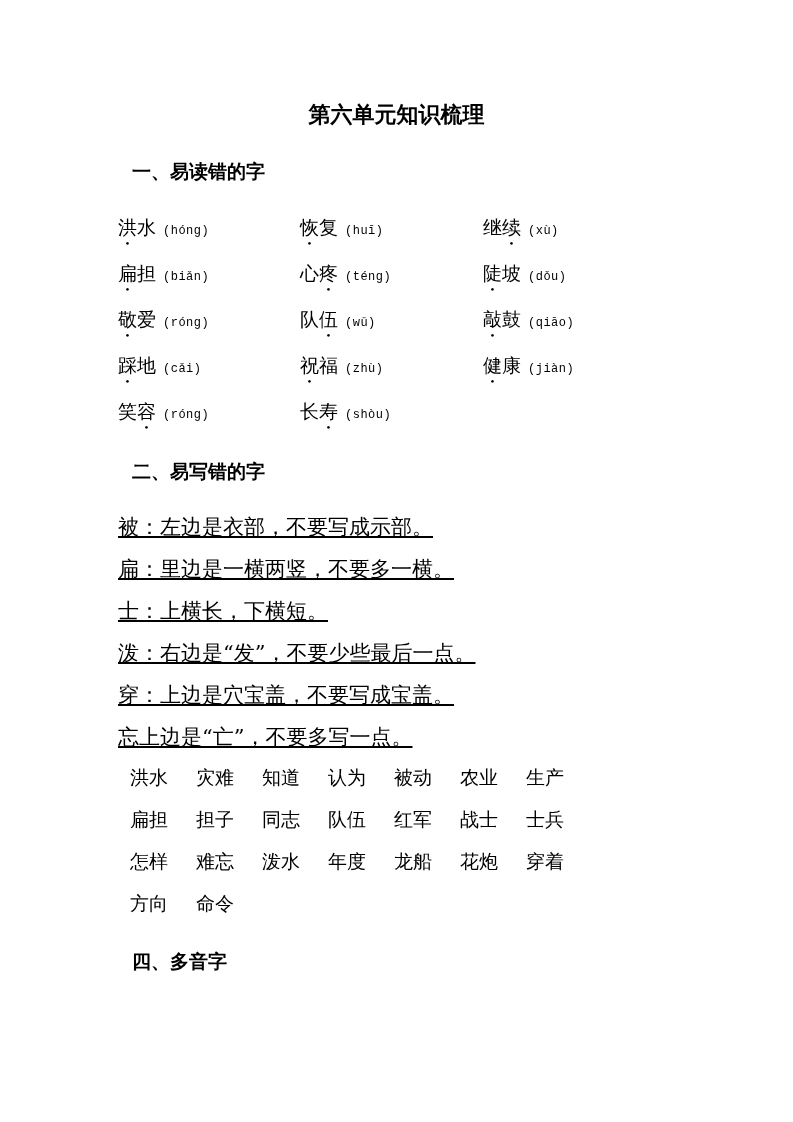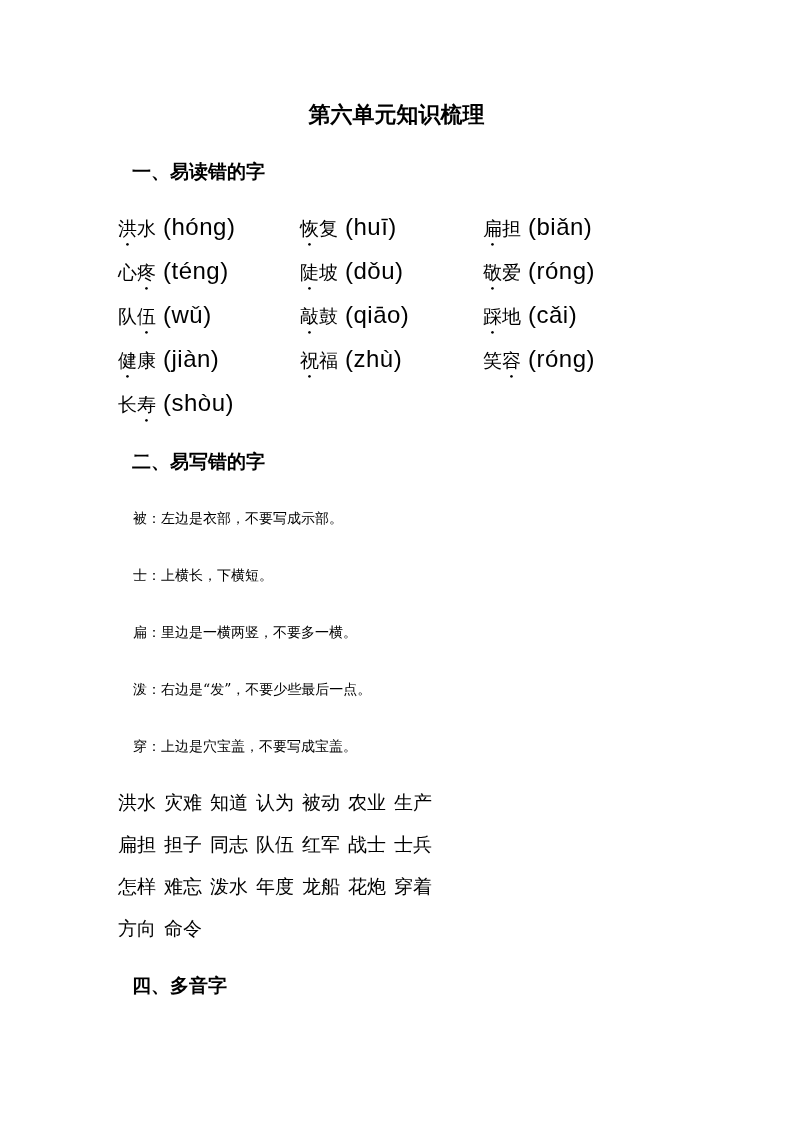--- a/index.html
+++ b/index.html
@@ -47,81 +47,85 @@
     font-family: "DejaVu Serif", "Liberation Serif", serif;
   }
   
   .emph {
     -webkit-text-emphasis: filled dot #000;
     text-emphasis: filled dot #000;
     -webkit-text-emphasis-position: under right;
     text-emphasis-position: under right;
   }
   .pinyin {
-    font-family: Liberation Sans, sans-serif;
-    font-size: 24px;
+    font-family: Liberation Mono, monospace;
+    font-size: 12px;
     margin-left: 7px;
     letter-spacing: 0.5px;
   }
   
   .note-line {
-    font-size: 14px;
+    font-size: 21px;
     line-height: 42px;
-    margin: 15px;
+    margin: 0;
     font-family: "DejaVu Serif", "Liberation Serif", serif;
+    text-decoration: underline;
   }
   
   .vocab-row {
     display: flex;
-    column-gap: 8px;
+    column-gap: 28px;
     font-size: 19px;
     line-height: 42px;
-    font-family: Liberation Serif, serif;
+    font-family: Liberation Mono, monospace;
+    margin-left: 12px;
   }
   .vocab-word { white-space: nowrap; }
 </style>
 </head>
 <body>
 
 <div class="page">
 
   <h1 class="doc-title">第六单元知识梳理</h1>
 
   <section>
     <h2 class="sec-heading">一、易读错的字</h2>
     <div class="word-grid">
 
       <div class="word-cell"><span class="word-text"><span></span><span class="emph">洪</span><span>水</span></span><span class="pinyin">(hóng)</span></div>
       <div class="word-cell"><span class="word-text"><span></span><span class="emph">恢</span><span>复</span></span><span class="pinyin">(huī)</span></div>
 
+      <div class="word-cell"><span class="word-text"><span>继</span><span class="emph">续</span><span></span></span><span class="pinyin">(xù)</span></div>
       <div class="word-cell"><span class="word-text"><span></span><span class="emph">扁</span><span>担</span></span><span class="pinyin">(biǎn)</span></div>
       <div class="word-cell"><span class="word-text"><span>心</span><span class="emph">疼</span><span></span></span><span class="pinyin">(téng)</span></div>
 
       <div class="word-cell"><span class="word-text"><span></span><span class="emph">陡</span><span>坡</span></span><span class="pinyin">(dǒu)</span></div>
       <div class="word-cell"><span class="word-text"><span></span><span class="emph">敬</span><span>爱</span></span><span class="pinyin">(róng)</span></div>
       <div class="word-cell"><span class="word-text"><span>队</span><span class="emph">伍</span><span></span></span><span class="pinyin">(wǔ)</span></div>
 
       <div class="word-cell"><span class="word-text"><span></span><span class="emph">敲</span><span>鼓</span></span><span class="pinyin">(qiāo)</span></div>
       <div class="word-cell"><span class="word-text"><span></span><span class="emph">踩</span><span>地</span></span><span class="pinyin">(cǎi)</span></div>
+      <div class="word-cell"><span class="word-text"><span></span><span class="emph">祝</span><span>福</span></span><span class="pinyin">(zhù)</span></div>
+
       <div class="word-cell"><span class="word-text"><span></span><span class="emph">健</span><span>康</span></span><span class="pinyin">(jiàn)</span></div>
-
-      <div class="word-cell"><span class="word-text"><span></span><span class="emph">祝</span><span>福</span></span><span class="pinyin">(zhù)</span></div>
       <div class="word-cell"><span class="word-text"><span>笑</span><span class="emph">容</span><span></span></span><span class="pinyin">(róng)</span></div>
       <div class="word-cell"><span class="word-text"><span>长</span><span class="emph">寿</span><span></span></span><span class="pinyin">(shòu)</span></div>
 
     </div>
   </section>
 
   <section>
     <h2 class="sec-heading">二、易写错的字</h2>
     <p class="note-line">被：左边是衣部，不要写成示部。</p>
+    <p class="note-line">扁：里边是一横两竖，不要多一横。</p>
     <p class="note-line">士：上横长，下横短。</p>
-    <p class="note-line">扁：里边是一横两竖，不要多一横。</p>
     <p class="note-line">泼：右边是“发”，不要少些最后一点。</p>
     <p class="note-line">穿：上边是穴宝盖，不要写成宝盖。</p>
+    <p class="note-line">忘上边是“亡”，不要多写一点。</p>
   </section>
 
   <section>
     <div class="vocab-row">
       <span class="vocab-word">洪水</span>
       <span class="vocab-word">灾难</span>
       <span class="vocab-word">知道</span>
       <span class="vocab-word">认为</span>
       <span class="vocab-word">被动</span>
       <span class="vocab-word">农业</span>

